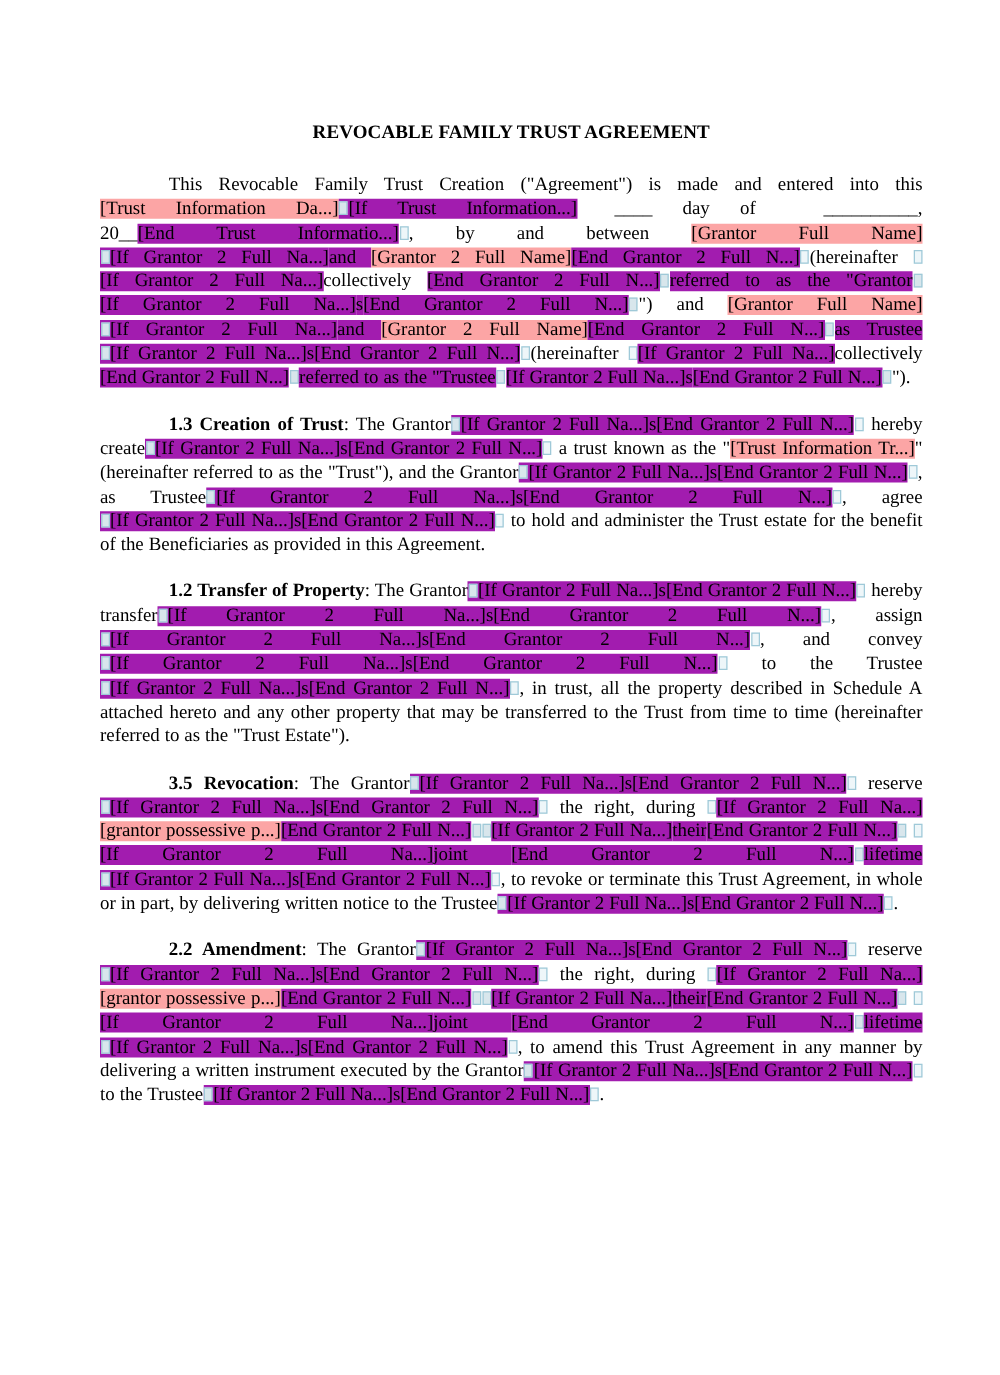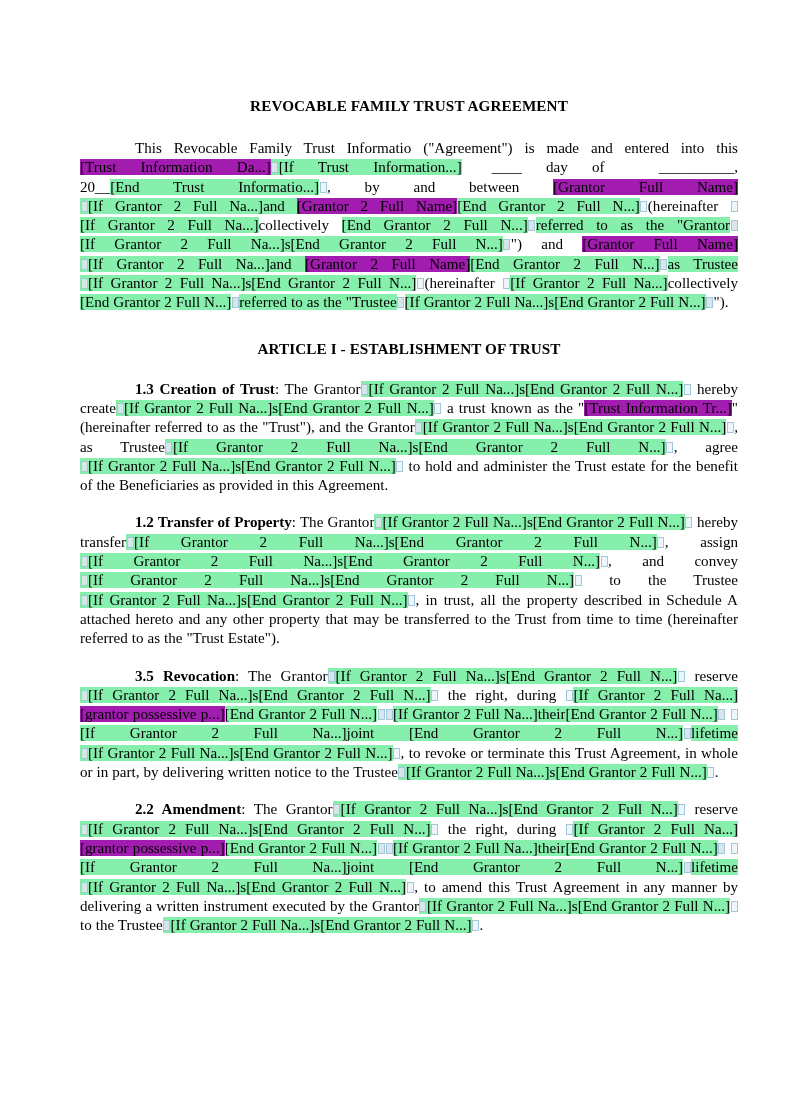--- a/index.html
+++ b/index.html
@@ -54,26 +54,26 @@
     hyphens: none;
   }
   p.para:last-child {
     margin-bottom: 0;
   }
   .clause-num {
     font-weight: bold;
   }
   
   .fld {
-    background-color: #86efac;
+    background-color: #a21caf;
     white-space: nowrap;
   }
   
   .hl {
-    background-color: #a21caf;
+    background-color: #fca5a5;
     white-space: nowrap;
     margin-top: 28px;
   }
   
   .glyphbox {
     display: inline-block;
     width: 7px;
     height: 11px;
     border: 1px solid #9fc9d8;
     background: #eef6f9;
@@ -90,24 +90,23 @@
   }
 </style>
 </head>
 <body>
 
 <div class="page">
   <div class="doc-body">
 
     <h1 class="doc-title">REVOCABLE FAMILY TRUST AGREEMENT</h1>
 
-    <p class="para"><span>This Revocable Family Trust Informatio ("Agreement") is made and entered into this</span>
+    <p class="para"><span>This Revocable Family Trust Creation ("Agreement") is made and entered into this</span>
       <span class="hl">[Trust Information Da...]</span><span class="fld"><span class="glyphbox on-gray"></span><span>[If Trust Information...]</span></span><span class="blank">____</span><span> day of </span><span class="blank">__________</span><span>, 20__</span><span class="fld">[End Trust Informatio...]</span><span class="glyphbox"></span><span>, by and between </span><span class="hl">[Grantor Full Name]</span><span class="fld"><span class="glyphbox on-gray"></span><span>[If Grantor 2 Full Na...]</span></span><span class="fld">and </span><span class="hl">[Grantor 2 Full Name]</span><span class="fld">[End Grantor 2 Full N...]</span><span class="glyphbox"></span><span>(hereinafter </span><span class="glyphbox"></span><span class="fld">[If Grantor 2 Full Na...]</span><span>collectively </span><span class="fld">[End Grantor 2 Full N...]</span><span class="glyphbox on-gray"></span><span class="fld">referred to as the "Grantor</span><span class="glyphbox on-gray"></span><span class="fld">[If Grantor 2 Full Na...]</span><span class="fld">s</span><span class="fld">[End Grantor 2 Full N...]</span><span class="glyphbox on-gray"></span><span>")</span><span> and </span><span class="hl">[Grantor Full Name]</span><span class="fld"><span class="glyphbox on-gray"></span><span>[If Grantor 2 Full Na...]</span></span><span class="fld">and </span><span class="hl">[Grantor 2 Full Name]</span><span class="fld">[End Grantor 2 Full N...]</span><span class="glyphbox on-gray"></span><span class="fld">as Trustee</span><span class="fld"><span class="glyphbox on-gray"></span><span>[If Grantor 2 Full Na...]</span><span>s</span><span>[End Grantor 2 Full N...]</span></span><span class="glyphbox"></span><span>(hereinafter </span><span class="glyphbox"></span><span class="fld">[If Grantor 2 Full Na...]</span><span>collectively </span><span class="fld">[End Grantor 2 Full N...]</span><span class="glyphbox on-gray"></span><span class="fld">referred to as the "Trustee</span><span class="glyphbox on-gray"></span><span class="fld">[If Grantor 2 Full Na...]</span><span class="fld">s</span><span class="fld">[End Grantor 2 Full N...]</span><span class="glyphbox on-gray"></span><span>").</span></p>
 
-    <h2 class="article-heading">ARTICLE I - ESTABLISHMENT OF TRUST</h2>
 
     <p class="para"><span class="clause-num">1.3 Creation of Trust</span><span>: </span><span>The Grantor</span><span class="fld"><span class="glyphbox on-gray"></span><span>[If Grantor 2 Full Na...]</span><span>s</span><span>[End Grantor 2 Full N...]</span></span><span class="glyphbox"></span>
       <span>hereby create</span><span class="fld"><span class="glyphbox on-gray"></span><span>[If Grantor 2 Full Na...]</span><span>s</span><span>[End Grantor 2 Full N...]</span></span><span class="glyphbox"></span><span> a trust known as the "</span><span class="hl">[Trust Information Tr...]</span><span>" (hereinafter referred to as the "Trust"), and the Grantor</span><span class="fld"><span class="glyphbox on-gray"></span><span>[If Grantor 2 Full Na...]</span><span>s</span><span>[End Grantor 2 Full N...]</span></span><span class="glyphbox"></span><span>, as Trustee</span><span class="fld"><span class="glyphbox on-gray"></span><span>[If Grantor 2 Full Na...]</span><span>s</span><span>[End Grantor 2 Full N...]</span></span><span class="glyphbox"></span><span>, agree</span><span class="fld"><span class="glyphbox on-gray"></span><span>[If Grantor 2 Full Na...]</span><span>s</span><span>[End Grantor 2 Full N...]</span></span><span class="glyphbox"></span><span> to hold and administer the Trust estate for the benefit of the Beneficiaries as provided in this Agreement.</span></p>
 
     <p class="para"><span class="clause-num">1.2 Transfer of Property</span><span>: </span><span>The Grantor</span><span class="fld"><span class="glyphbox on-gray"></span><span>[If Grantor 2 Full Na...]</span><span>s</span><span>[End Grantor 2 Full N...]</span></span><span class="glyphbox"></span><span> hereby transfer</span><span class="fld"><span class="glyphbox on-gray"></span><span>[If Grantor 2 Full Na...]</span><span>s</span><span>[End Grantor 2 Full N...]</span></span><span class="glyphbox"></span><span>, assign</span><span class="fld"><span class="glyphbox on-gray"></span><span>[If Grantor 2 Full Na...]</span><span>s</span><span>[End Grantor 2 Full N...]</span></span><span class="glyphbox"></span><span>, and convey</span><span class="fld"><span class="glyphbox on-gray"></span><span>[If Grantor 2 Full Na...]</span><span>s</span><span>[End Grantor 2 Full N...]</span></span><span class="glyphbox"></span><span> to the Trustee</span><span class="fld"><span class="glyphbox on-gray"></span><span>[If Grantor 2 Full Na...]</span><span>s</span><span>[End Grantor 2 Full N...]</span></span><span class="glyphbox"></span><span>, in trust, all the property described in Schedule A attached hereto and any other property that may be transferred to the Trust from time to time (hereinafter referred to as the "Trust Estate").</span></p>
 
 
     <p class="para"><span class="clause-num">3.5 Revocation</span><span>: </span><span>The Grantor</span><span class="fld"><span class="glyphbox on-gray"></span><span>[If Grantor 2 Full Na...]</span><span>s</span><span>[End Grantor 2 Full N...]</span></span><span class="glyphbox"></span>
       <span>reserve</span><span class="fld"><span class="glyphbox on-gray"></span><span>[If Grantor 2 Full Na...]</span><span>s</span><span>[End Grantor 2 Full N...]</span></span><span class="glyphbox"></span><span> the right, during </span><span class="glyphbox"></span><span class="fld">[If Grantor 2 Full Na...]</span><span class="hl">[grantor possessive p...]</span><span class="fld">[End Grantor 2 Full N...]</span><span class="glyphbox on-gray"></span><span class="glyphbox on-gray"></span><span class="fld">[If Grantor 2 Full Na...]</span><span class="fld">their</span><span class="fld">[End Grantor 2 Full N...]</span><span class="glyphbox on-gray"></span>
       <span class="glyphbox"></span><span class="fld">[If Grantor 2 Full Na...]</span><span class="fld">joint </span><span class="fld">[End Grantor 2 Full N...]</span><span class="glyphbox on-gray"></span><span class="fld">lifetime</span><span class="fld"><span class="glyphbox on-gray"></span><span>[If Grantor 2 Full Na...]</span><span>s</span><span>[End Grantor 2 Full N...]</span></span><span class="glyphbox"></span><span>, to revoke or terminate this Trust Agreement, in whole or in part, by delivering written notice to the Trustee</span><span class="fld"><span class="glyphbox on-gray"></span><span>[If Grantor 2 Full Na...]</span><span>s</span><span>[End Grantor 2 Full N...]</span></span><span class="glyphbox"></span><span>.</span></p>

